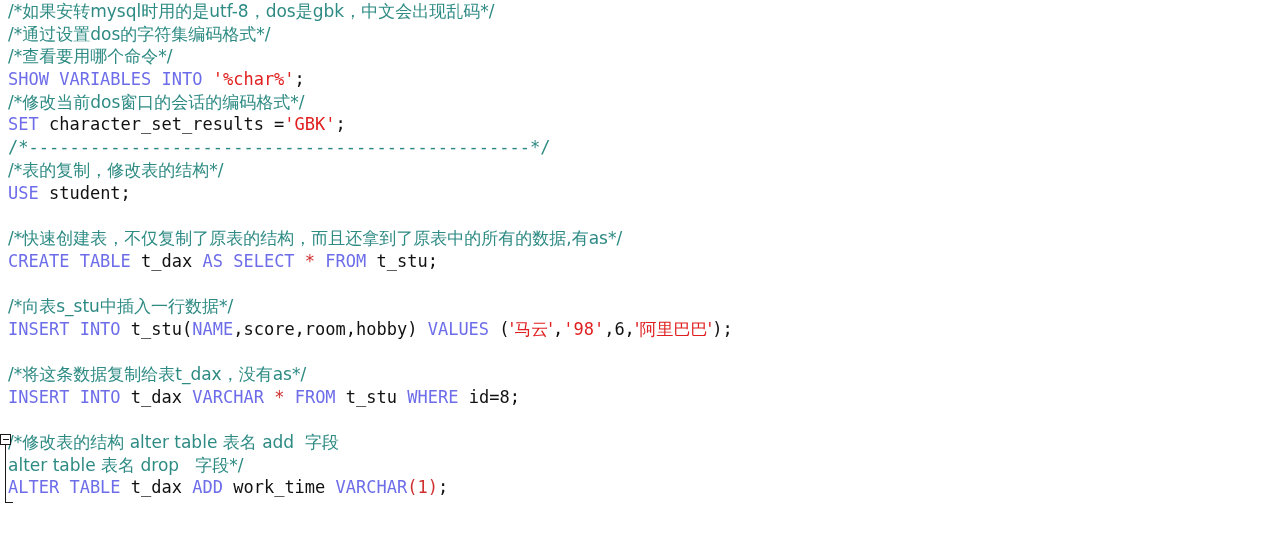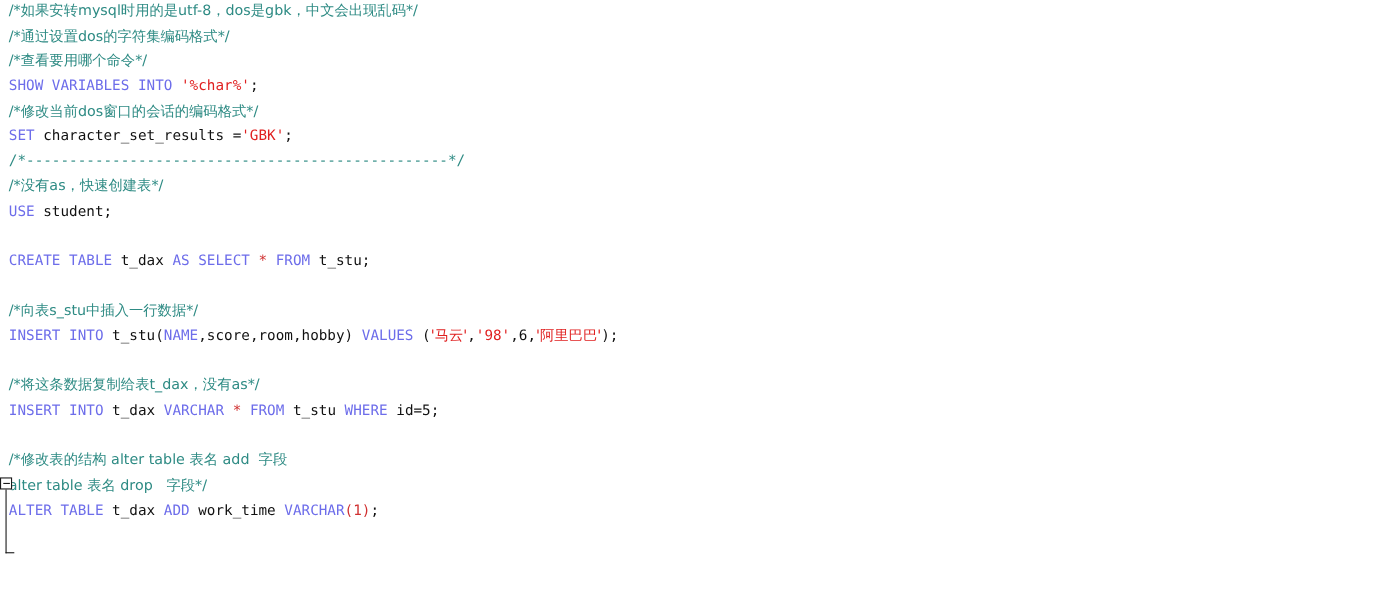--- a/index.html
+++ b/index.html
@@ -26,21 +26,21 @@
     left: 0;
     top: 0;
     padding: 0;
   }
 
   .line {
     position: relative;
     height: 22.7px;
     line-height: 22.7px;
     white-space: pre;
-    font-size: 13px;
+    font-size: 17px;
     letter-spacing: 0px;
     padding-left: 8px;
   }
 
   
   .cmt      { color: #2e8b84; }
   .kw       { color: #6d6dea; }
   .str      { color: #e02020; }
   .plain    { color: #111111; }
   .punct    { color: #d03030; }
@@ -99,30 +99,31 @@
 <div id="editor">
 
   <div class="code-area">
       <div class="line"><span class="cmt cjk">/*如果安转mysql时用的是utf-8，dos是gbk，中文会出现乱码*/</span></div>
       <div class="line"><span class="cmt cjk">/*通过设置dos的字符集编码格式*/</span></div>
       <div class="line"><span class="cmt cjk">/*查看要用哪个命令*/</span></div>
       <div class="line"><span class="kw">SHOW VARIABLES INTO </span><span class="str">'%char%'</span><span class="plain">;</span></div>
       <div class="line"><span class="cmt cjk">/*修改当前dos窗口的会话的编码格式*/</span></div>
       <div class="line"><span class="kw">SET</span><span class="plain"> character_set_results =</span><span class="str">'GBK'</span><span class="plain">;</span></div>
       <div class="line"><span class="cmt">/*-------------------------------------------------*/</span></div>
-      <div class="line"><span class="cmt cjk">/*没有as，快速创建表*/</span></div>
+      <div class="line"><span class="cmt cjk">/*表的复制，修改表的结构*/</span></div>
       <div class="line"><span class="kw">USE</span><span class="plain"> student;</span></div>
       <div class="line">&nbsp;</div>
+      <div class="line"><span class="cmt cjk">/*快速创建表，不仅复制了原表的结构，而且还拿到了原表中的所有的数据,有as*/</span></div>
       <div class="line"><span class="kw">CREATE TABLE</span><span class="plain"> t_dax </span><span class="kw">AS SELECT</span><span class="plain"> </span><span class="punct">*</span><span class="plain"> </span><span class="kw">FROM</span><span class="plain"> t_stu;</span></div>
       <div class="line">&nbsp;</div>
       <div class="line"><span class="cmt cjk">/*向表s_stu中插入一行数据*/</span></div>
       <div class="line"><span class="kw">INSERT INTO</span><span class="plain"> t_stu(</span><span class="kw">NAME</span><span class="plain">,score,room,hobby) </span><span class="kw">VALUES</span><span class="plain"> (</span><span class="str cjk">'马云'</span><span class="plain">,</span><span class="str">'98'</span><span class="plain">,6,</span><span class="str cjk">'阿里巴巴'</span><span class="plain">);</span></div>
       <div class="line">&nbsp;</div>
       <div class="line"><span class="cmt cjk">/*将这条数据复制给表t_dax，没有as*/</span></div>
-      <div class="line"><span class="kw">INSERT INTO</span><span class="plain"> t_dax </span><span class="kw">VARCHAR</span><span class="plain"> </span><span class="punct">*</span><span class="plain"> </span><span class="kw">FROM</span><span class="plain"> t_stu </span><span class="kw">WHERE</span><span class="plain"> id=5;</span></div>
+      <div class="line"><span class="kw">INSERT INTO</span><span class="plain"> t_dax </span><span class="kw">VARCHAR</span><span class="plain"> </span><span class="punct">*</span><span class="plain"> </span><span class="kw">FROM</span><span class="plain"> t_stu </span><span class="kw">WHERE</span><span class="plain"> id=8;</span></div>
       <div class="line">&nbsp;</div>
       <div class="line"><span class="cmt cjk">/*修改表的结构 alter table 表名 add  字段</span></div>
       <div class="line" style=""><span class="cmt cjk">alter table 表名 drop   字段*/</span></div>
       <div class="line"><span class="kw">ALTER TABLE</span><span class="plain"> t_dax </span><span class="kw">ADD</span><span class="plain"> work_time </span><span class="kw">VARCHAR</span><span class="punct">(1)</span><span class="plain">;</span></div>
     </div>
 
   <div class="fold-marker">
     <div class="fold-box"></div>
     <div class="fold-stem"></div>
     <div class="fold-foot"></div>

